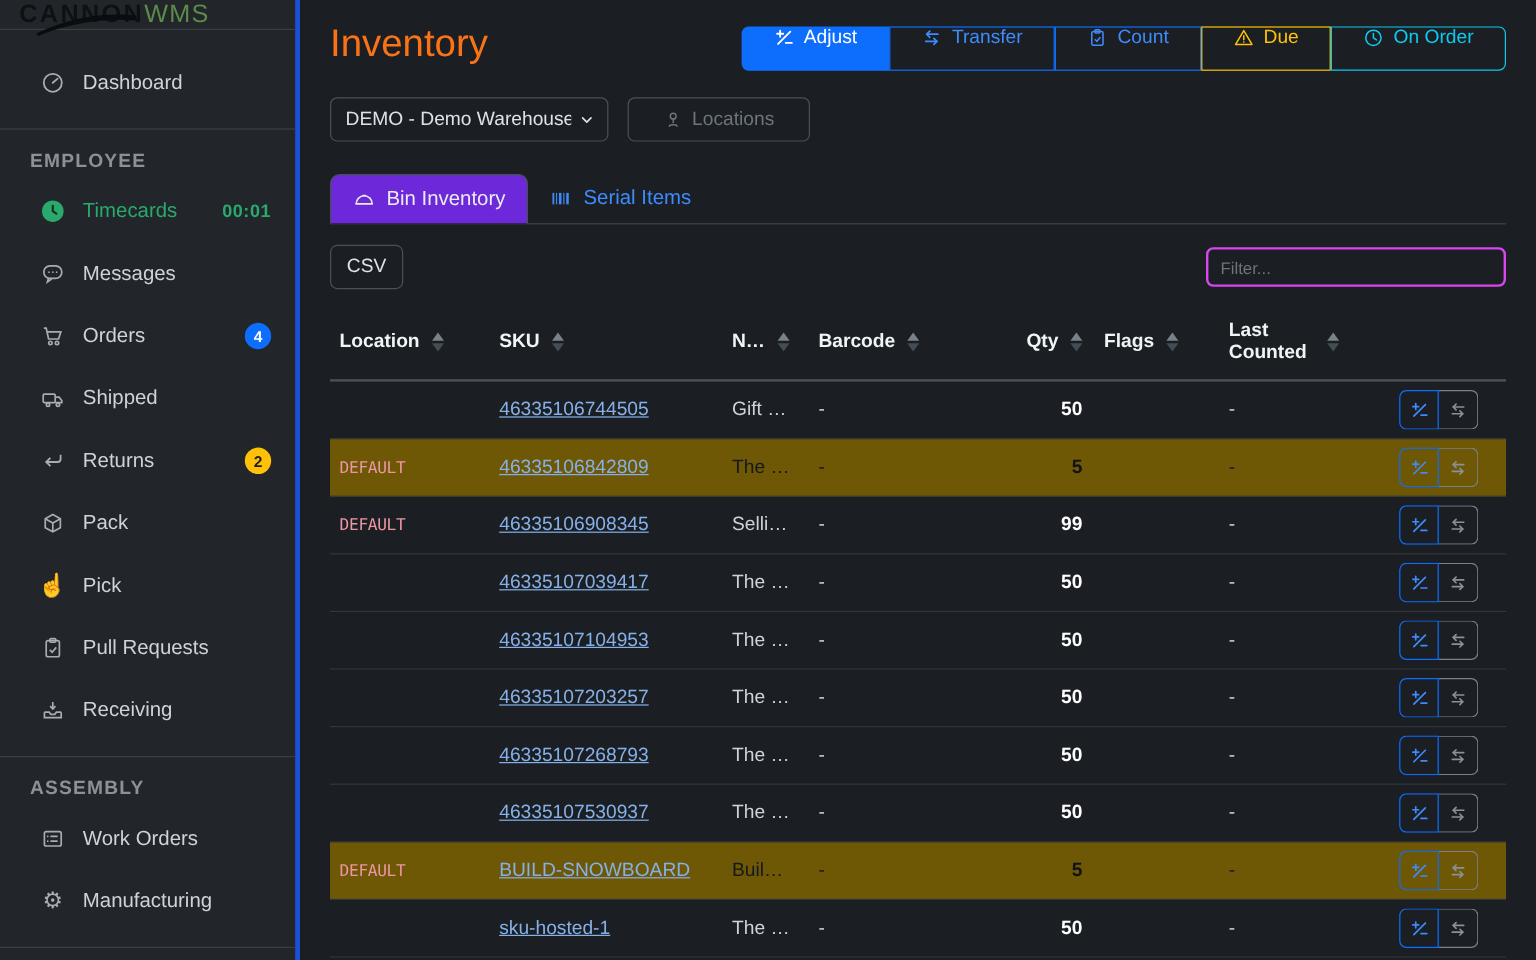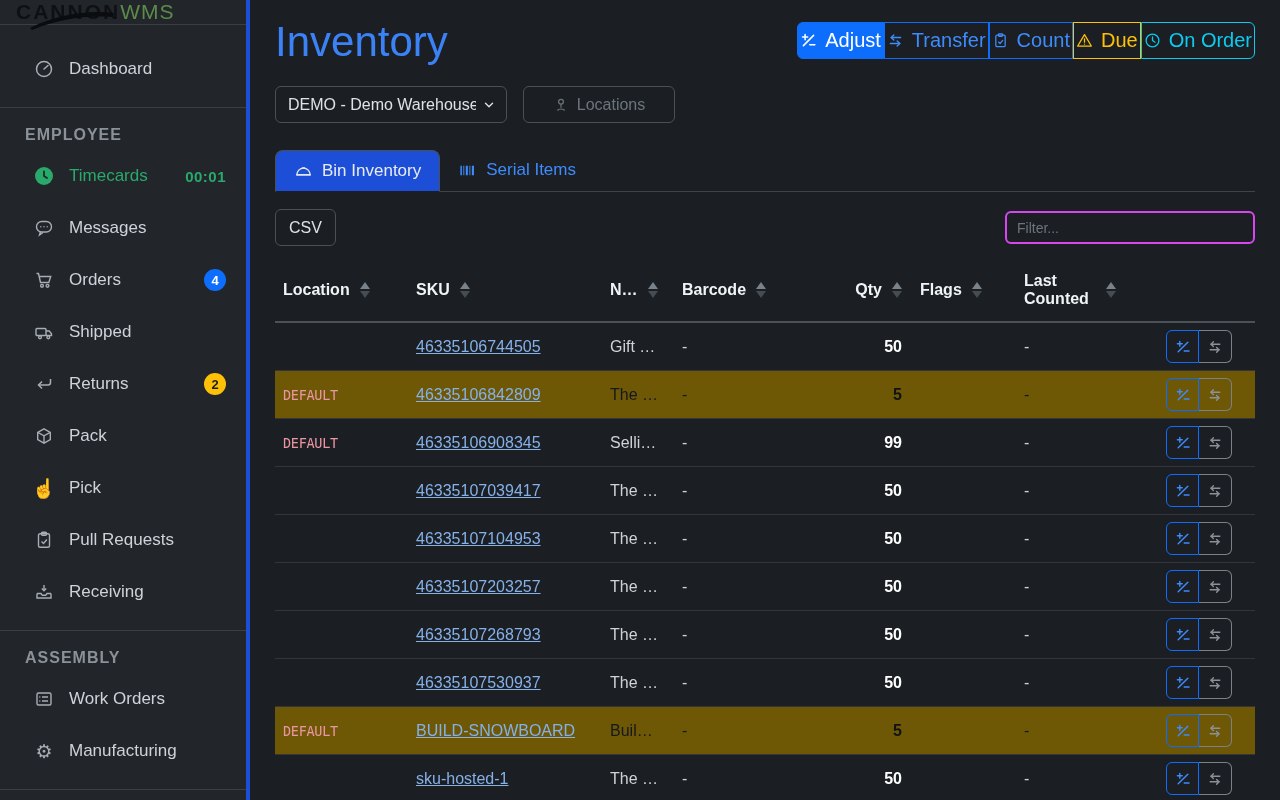--- a/index.html
+++ b/index.html
@@ -48,26 +48,26 @@
   }
   .badge-blue { background:#0d6efd; color:#fff; }
   .badge-yellow { background:#ffc107; color:#1b1f23; }
   .timer { color:#2aa96c; font-weight:700; font-size:15px; letter-spacing:.5px; }
   .glyph-icon { font-size:19px; line-height:1; }
 
   
   .main { flex:1; padding:20px 25px 0 25px; }
 
   .header-row { display:flex; justify-content:space-between; align-items:flex-start; }
-  .page-title { font-size:42px; font-weight:400; color:#3b82f6; line-height:1.05;text-align:right; }
+  .page-title { font-size:32px; font-weight:400; color:#f97316; line-height:1.05;text-align:right; }
 
   .btn-group { display:flex; margin-top:2px; }
   .rbtn {
-    height:37px; display:flex; align-items:center; gap:8px;
-    padding:0 2px; font-size:20px; cursor:pointer;
+    height:37px; display:flex; gap:8px;
+    padding:0 26px; font-size:16px; cursor:pointer;
     background:transparent; border:1px solid transparent;
   }
   .rbtn svg { width:17px; height:17px; }
   .rbtn.solid-primary { background:#0d6efd; border-color:#0d6efd; color:#fff; border-radius:6px 0 0 6px; }
   .rbtn.outline-primary { border-color:#0d6efd; color:#3d8bfd; }
   .rbtn.outline-warning { border-color:#ffc107; color:#ffc107; }
   .rbtn.outline-info { border-color:#0dcaf0; color:#0dcaf0; border-radius:0 6px 6px 0; }
 
   .filters-row { display:flex; gap:16px; margin-top:22px; }
   .select-box {
@@ -84,21 +84,21 @@
   }
   .locations-box svg { color:#6c757d; }
 
   
   .tabs { display:flex; margin-top:26px; border-bottom:1px solid #3f4449; align-items:flex-end; }
   .tab {
     height:42px; display:flex; align-items:center; gap:9px;
     padding:0 18px; font-size:17px; cursor:pointer;
   }
   .tab.active {
-    color:#e9ecef; background:#1d4ed8;
+    color:#e9ecef; background:#6d28d9;
     border:1px solid #4a5056; border-bottom:1px solid #1b1f23;
     border-radius:8px 8px 0 0; margin-bottom:-1px;justify-content:center;
   }
   .tab.inactive { color:#3d8bfd; }
   .tab svg { width:19px; height:19px; }
 
   
   .toolbar { display:flex; justify-content:space-between; align-items:center; margin-top:17px; }
   .csv-btn {
     height:37px; padding:0 13px; border:1px solid #4a5056; border-radius:6px;

